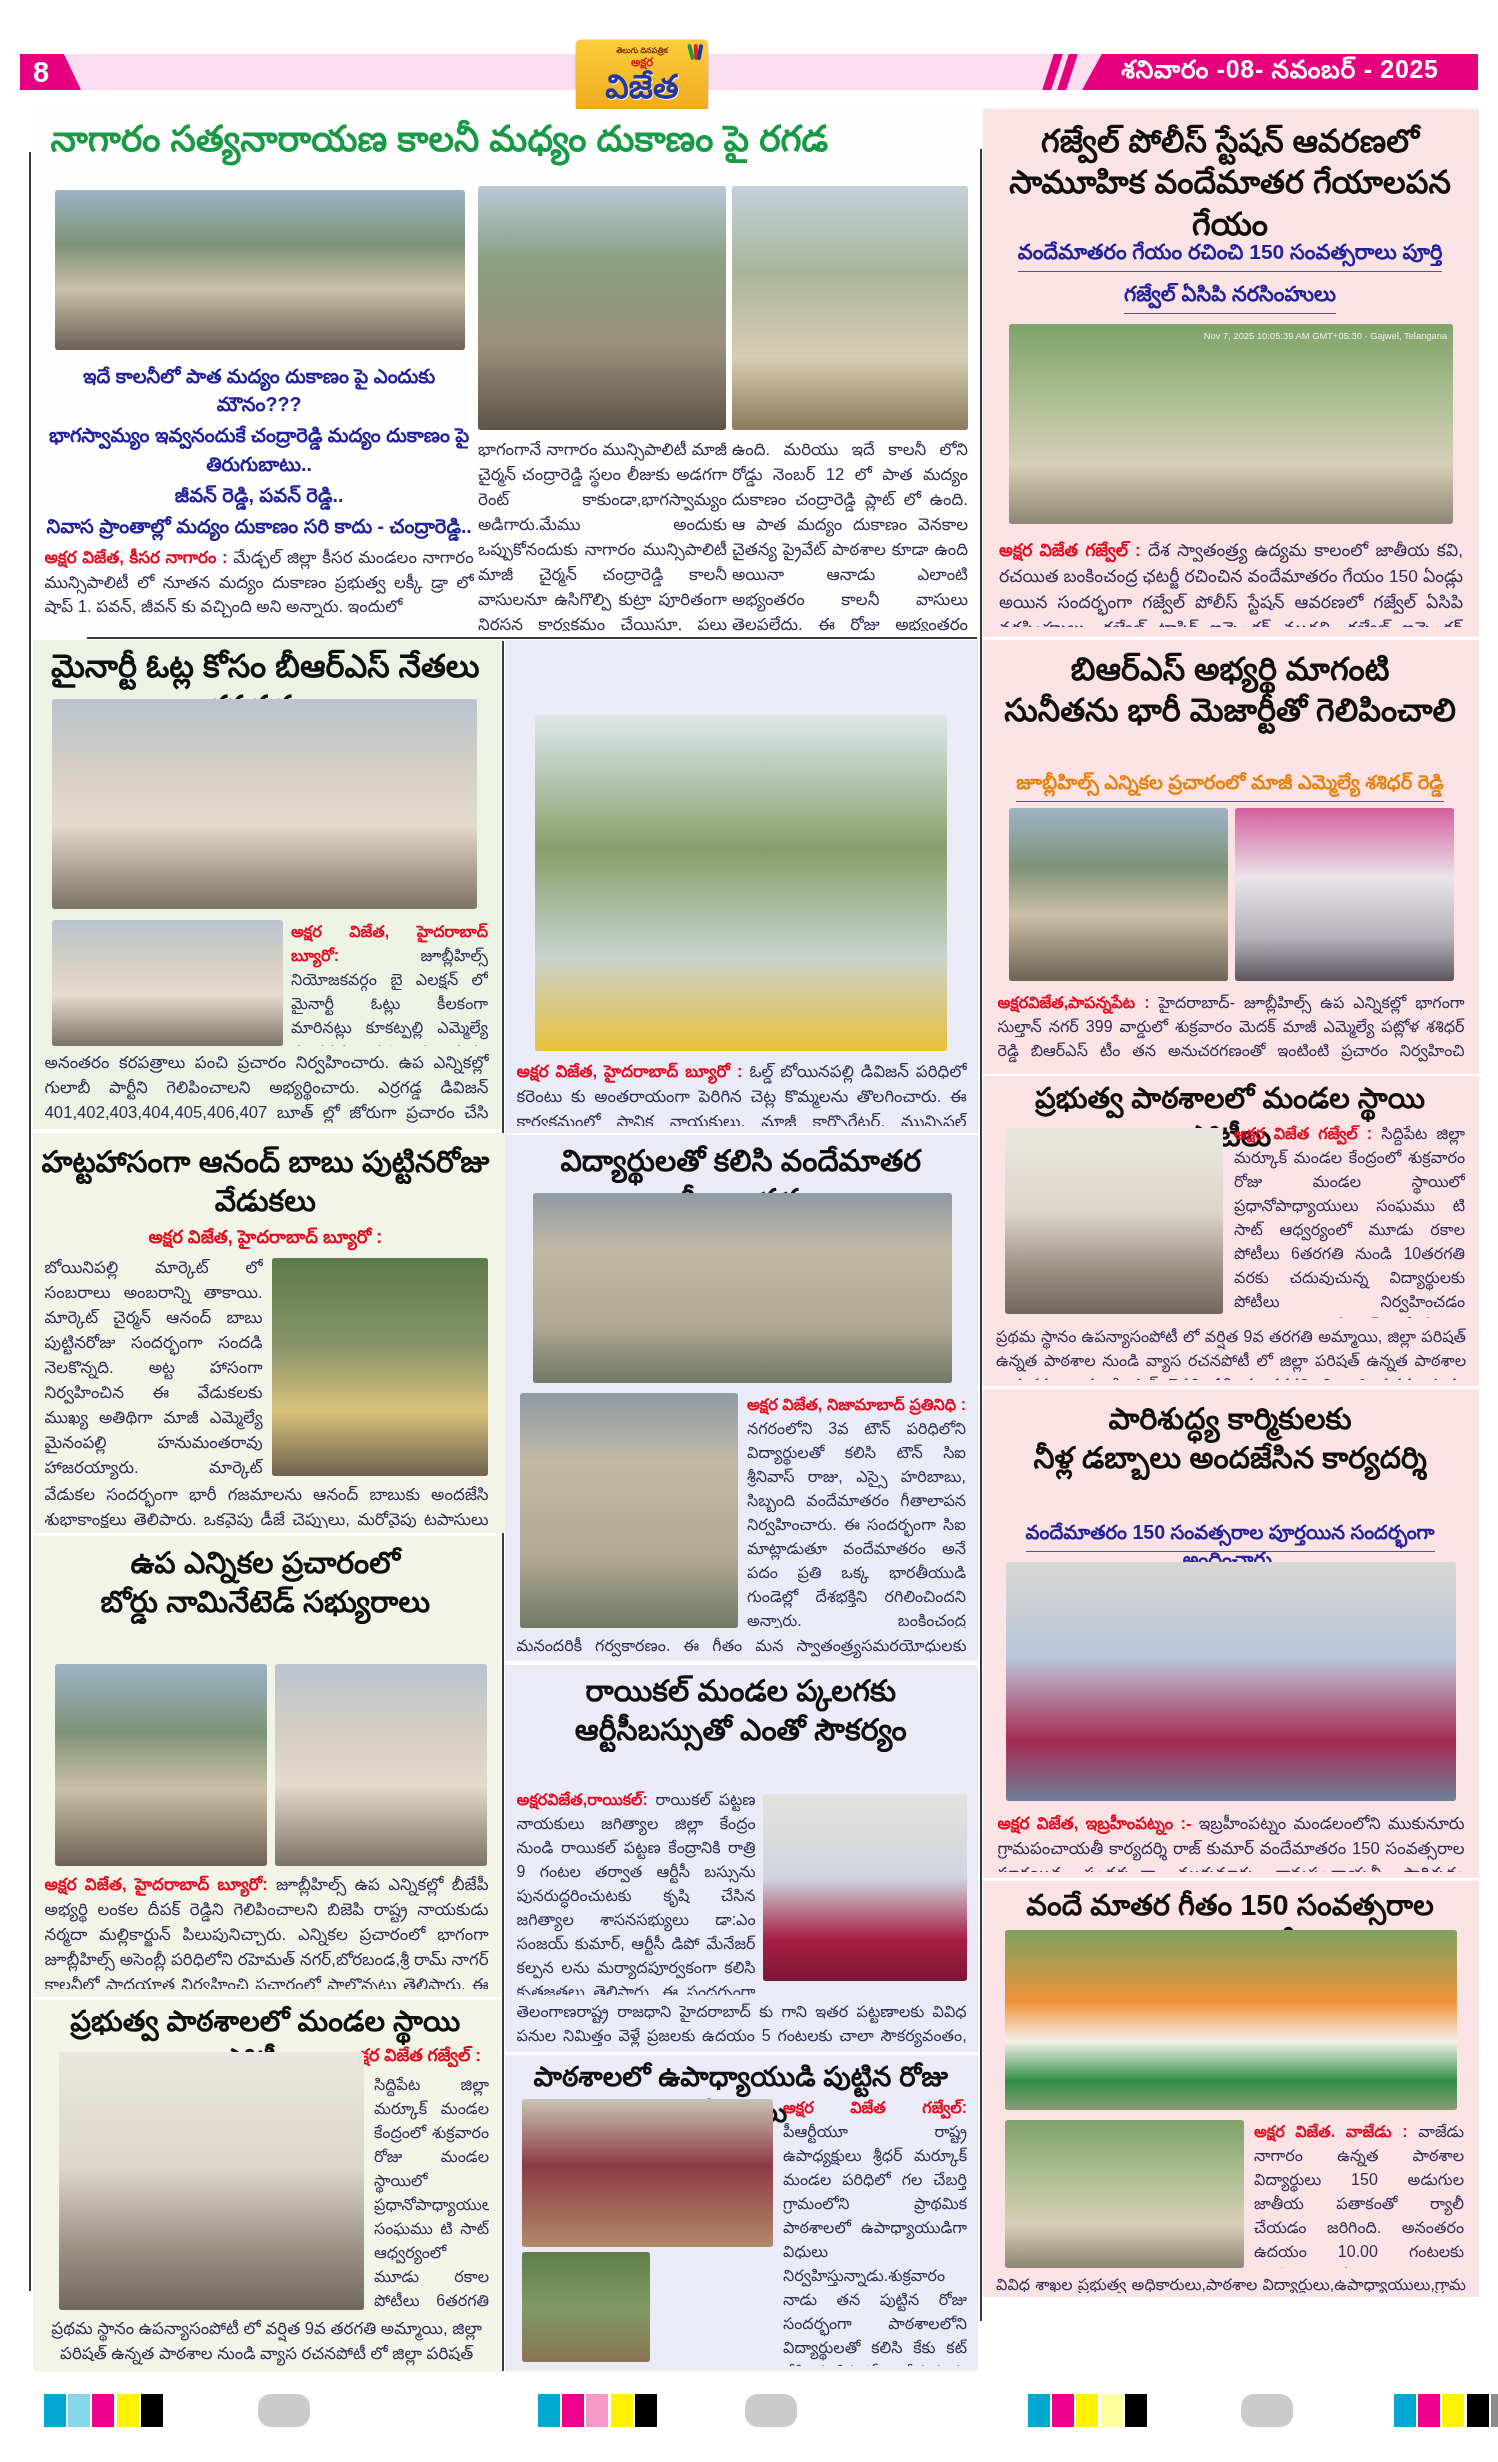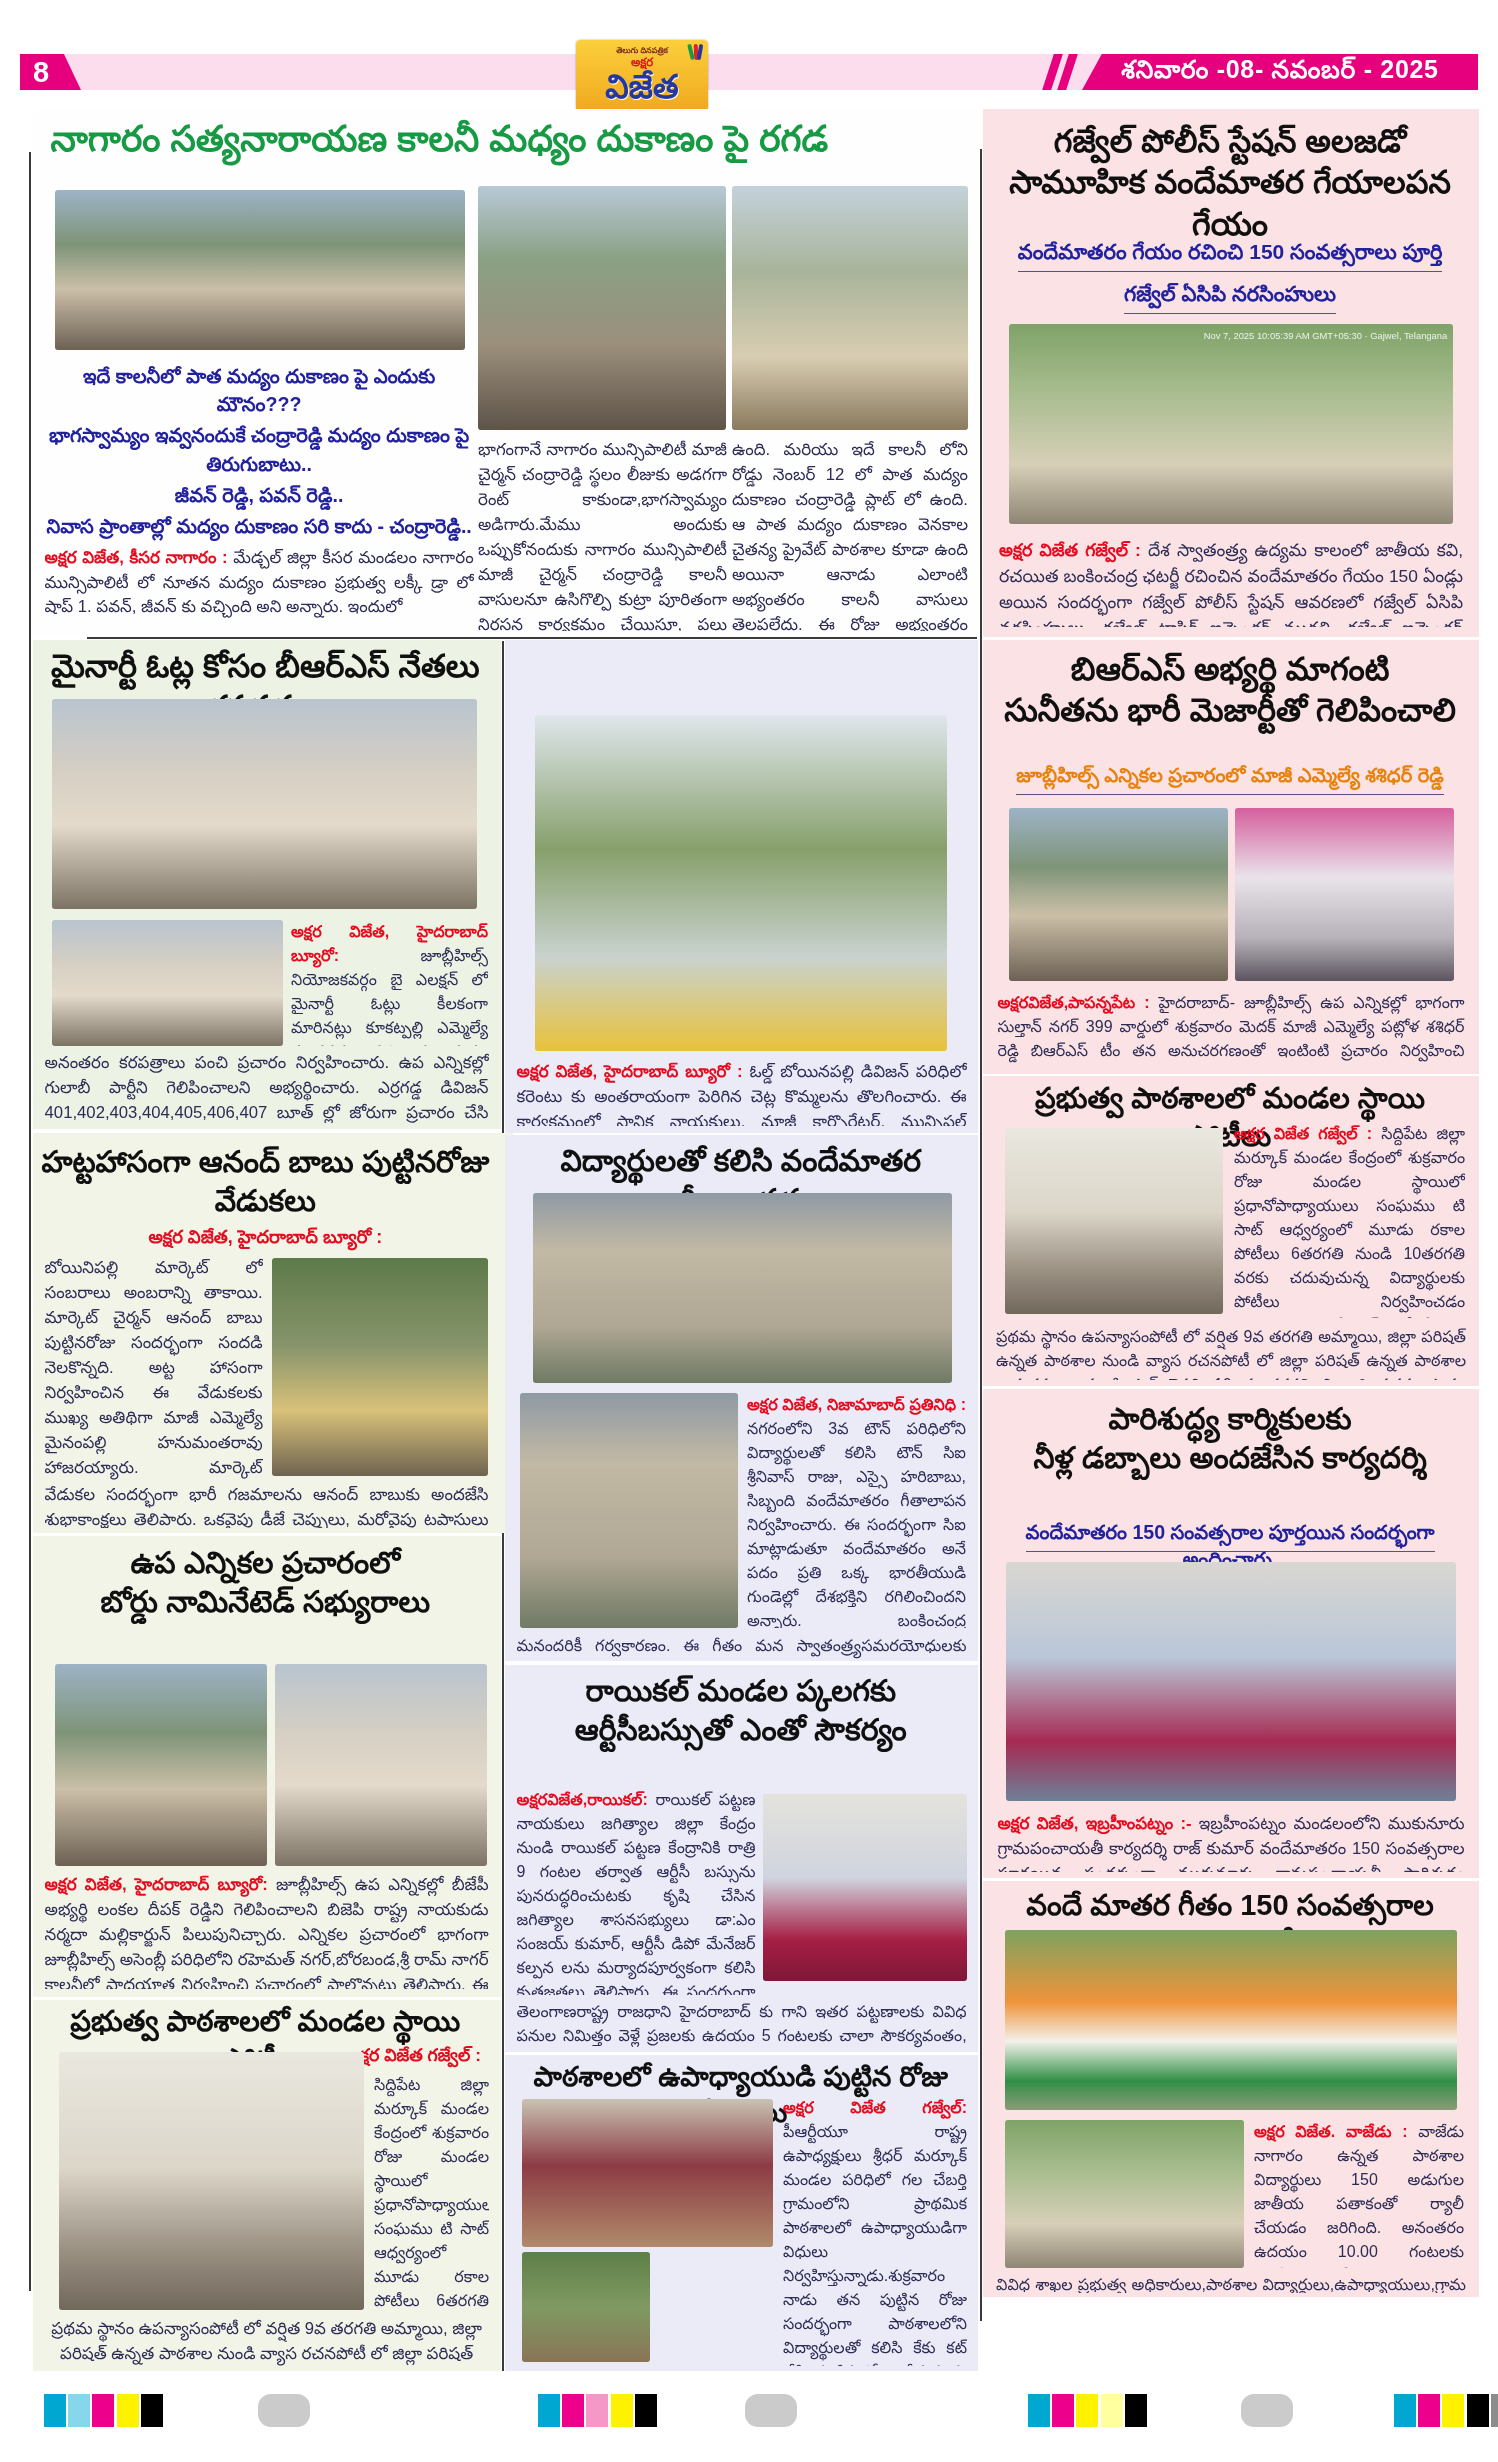--- a/index.html
+++ b/index.html
@@ -169,37 +169,37 @@
 
   <div class="art" style="left:505px;top:2055px;width:473px;height:316px;background:#ebebf8;">
     <div class="hl" style="left:7.3px;top:4.4px;width:457px;font-size:27.6px;">పాఠశాలలో ఉపాధ్యాయుడి పుట్టిన రోజు వేడుకలు</div>
     <div class="photo ph-kids" style="left:17.4px;top:44px;width:251px;height:148px;"></div>
     <div class="photo ph-plant" style="left:17.4px;top:197px;width:128px;height:110px;"></div>
     <div class="bd" style="left:278px;top:41px;width:184px;height:270px;font-size:16px;"><span class="byline">అక్షర విజేత గజ్వేల్: </span><span>పీఆర్టీయూ రాష్ట్ర ఉపాధ్యక్షులు శ్రీధర్ మర్కూక్ మండల పరిధిలో గల చేబర్తి గ్రామంలోని ప్రాథమిక పాఠశాలలో ఉపాధ్యాయుడిగా విధులు నిర్వహిస్తున్నాడు.శుక్రవారం నాడు తన పుట్టిన రోజు సందర్భంగా పాఠశాలలోని విద్యార్థులతో కలిసి కేకు కట్ చేసి పుట్టిన రోజు వేడుకలను ఘనంగా జరుపుకున్నారు.అనంతరం తన సొంత ఖర్చులతో మొక్కలను తీసుకువచ్చి పాఠశాల ఆవరణలో నాటారు.అలాగే మర్కూక్ మండల పీఆర్టీయూ ఆధ్వర్యంలో ఉపాధ్యాయులు శ్రీధర్ కు కేకు ను కట్ చేయించి జన్మదిన శుభాకాంక్షలు తెలిపారు.అనంతరం వారిని శాలువాతో సత్కరించారు.ఈ కార్యక్రమంలో పాఠశాల ప్రధానోపాధ్యాయులు నర్సింలు,పీఆర్టీయూ మండలాధ్యక్షులు శ్రీనివాస రావు,ప్రధాన కార్యదర్శి తుమ్మ కుమార్,విద్యార్థులు తదితరులు పాల్గొన్నారు.</span></div>
   </div>
 
   <div class="art" style="left:983px;top:109px;width:496px;height:528px;background:#fbe3e5;">
     <div class="hl" style="left:11.6px;top:11.6px;width:471px;font-size:32px;">
-      <span>గజ్వేల్ పోలీస్ స్టేషన్ అలజడో</span><br>
+      <span>గజ్వేల్ పోలీస్ స్టేషన్ ఆవరణలో</span><br>
       <span>సామూహిక వందేమాతర గేయాలపన గేయం</span>
     </div>
     <div class="sub-blue" style="left:11.6px;top:131px;width:471px;font-size:21px;"><span class="u">వందేమాతరం గేయం రచించి 150 సంవత్సరాలు పూర్తి</span></div>
     <div class="sub-blue" style="left:11.6px;top:173px;width:471px;font-size:21px;"><span class="u">గజ్వేల్ ఏసిపి నరసింహులు</span></div>
     <div class="photo ph-police" style="left:26px;top:215px;width:444px;height:200px;">
       <span class="wm">Nov 7, 2025 10:05:39 AM GMT+05:30 · Gajwel, Telangana</span>
     </div>
     <div class="bd" style="left:16px;top:428px;width:464px;height:90px;font-size:17.4px;"><span class="byline">అక్షర విజేత గజ్వేల్ : </span><span>దేశ స్వాతంత్ర్య ఉద్యమ కాలంలో జాతీయ కవి, రచయిత బంకించంద్ర ఛటర్జీ రచించిన వందేమాతరం గేయం 150 ఏండ్లు అయిన సందర్భంగా గజ్వేల్ పోలీస్ స్టేషన్ ఆవరణలో గజ్వేల్ ఏసిపి నరసింహులు, గజ్వేల్ ట్రాఫిక్ ఇన్స్పెక్టర్ మురళి, గజ్వేల్ ఇన్స్పెక్టర్ రవికుమార్,  పోలీస్ అధికారులు సిబ్బందితో కలిసి వందేమాతరం గేయాన్ని సమూహంగా ఆలపించడం జరిగింది.</span></div>
   </div>
 
   <div class="art" style="left:983px;top:640px;width:496px;height:434px;background:#fbe3e5;">
     <div class="hl" style="left:11.6px;top:8.7px;width:471px;font-size:32px;">
       <span>బిఆర్ఎస్ అభ్యర్థి మాగంటి</span><br>
       <span>సునీతను భారీ మెజార్టీతో గెలిపించాలి</span>
     </div>
-    <div class="sub-orange" style="left:11.6px;top:124px;width:471px;font-size:19.6px;"><span class="u">జూబ్లీహిల్స్ ఎన్నికల ప్రచారంలో మాజీ ఎమ్మెల్యే శశిధర్ రెడ్డి</span></div>
+    <div class="sub-orange" style="left:11.6px;top:131px;width:471px;font-size:19.6px;"><span class="u">జూబ్లీహిల్స్ ఎన్నికల ప్రచారంలో మాజీ ఎమ్మెల్యే శశిధర్ రెడ్డి</span></div>
     <div class="photo ph-street" style="left:26px;top:168px;width:219px;height:173px;"></div>
     <div class="photo ph-press" style="left:252px;top:168px;width:219px;height:173px;"></div>
     <div class="bd" style="left:14.5px;top:351px;width:467px;height:75px;font-size:16px;"><span class="byline">అక్షరవిజేత,పాపన్నపేట : </span><span>హైదరాబాద్- జూబ్లీహిల్స్ ఉప ఎన్నికల్లో భాగంగా సుల్తాన్ నగర్ 399 వార్డులో శుక్రవారం మెదక్ మాజీ ఎమ్మెల్యే పట్లోళ శశిధర్ రెడ్డి బిఆర్ఎస్ టీం తన అనుచరగణంతో ఇంటింటి ప్రచారం నిర్వహించి బిఆర్ఎస్ అభ్యర్థి మాగంటి సునీతను భారీ మెజార్టీతో గెలిపించాలని ఓటర్లను కోరారు. ఈ కార్యక్రమంలో కుమ్మరి జగన్, లింగాయపల్లి మాజీ ఎంపిటిసి కొత్త వెంకటేశం, నవీన్ గౌడ్, ఘనపురం శ్రీనివాస్ గౌడ్, దండోళ్ల సామెల్, మల్లేష్ తదితరులు పాల్గొన్నారు.</span></div>
   </div>
 
   <div class="art" style="left:983px;top:1076px;width:496px;height:310px;background:#fbe3e5;">
     <div class="hl" style="left:11.6px;top:4.4px;width:471px;font-size:29px;">ప్రభుత్వ పాఠశాలలో మండల స్థాయి  పోటీలు</div>
     <div class="photo ph-class" style="left:22px;top:52px;width:218px;height:186px;"></div>
     <div class="bd" style="left:251px;top:46px;width:231px;height:196px;font-size:16px;"><span class="byline">అక్షర విజేత గజ్వేల్ : </span><span>సిద్దిపేట జిల్లా మర్కూక్ మండల కేంద్రంలో శుక్రవారం రోజు మండల స్థాయిలో ప్రధానోపాధ్యాయులు సంఘము టి సాట్ ఆధ్వర్యంలో మూడు రకాల పోటీలు 6తరగతి నుండి 10తరగతి వరకు చదువుచున్న విద్యార్థులకు పోటీలు నిర్వహించడం జరిగింది.అందులో క్విజ్ పోటీలో జిల్లా పరిషత్ ఉన్నత పాఠశాల</span></div>
     <div class="bd" style="left:13px;top:249px;width:470px;height:55px;font-size:16px;">ప్రథమ స్థానం ఉపన్యాసంపోటీ లో వర్షిత 9వ తరగతి అమ్మాయి, జిల్లా పరిషత్ ఉన్నత పాఠశాల నుండి వ్యాస రచనపోటీ లో  జిల్లా పరిషత్ ఉన్నత పాఠశాల దామరకుంట నుండి ఎల్ వైష్ణవి 10 వ తరగతి విద్యార్థి ప్రథమ స్థానం పొందినది. ఈ కార్యక్రమం లో జిల్లా పరిషత్ ఉన్నత పాఠశాల మార్కుక్ ప్రధానోపాధ్యాయులు,పాములపర్తి, దామరకుంట, చేబర్తి అంగడికిష్టాపూర్ ఎర్రవల్లి పాఠశాల ల ఉపాధ్యాయులు తదితరులు పాల్గొన్నారు.</div>

